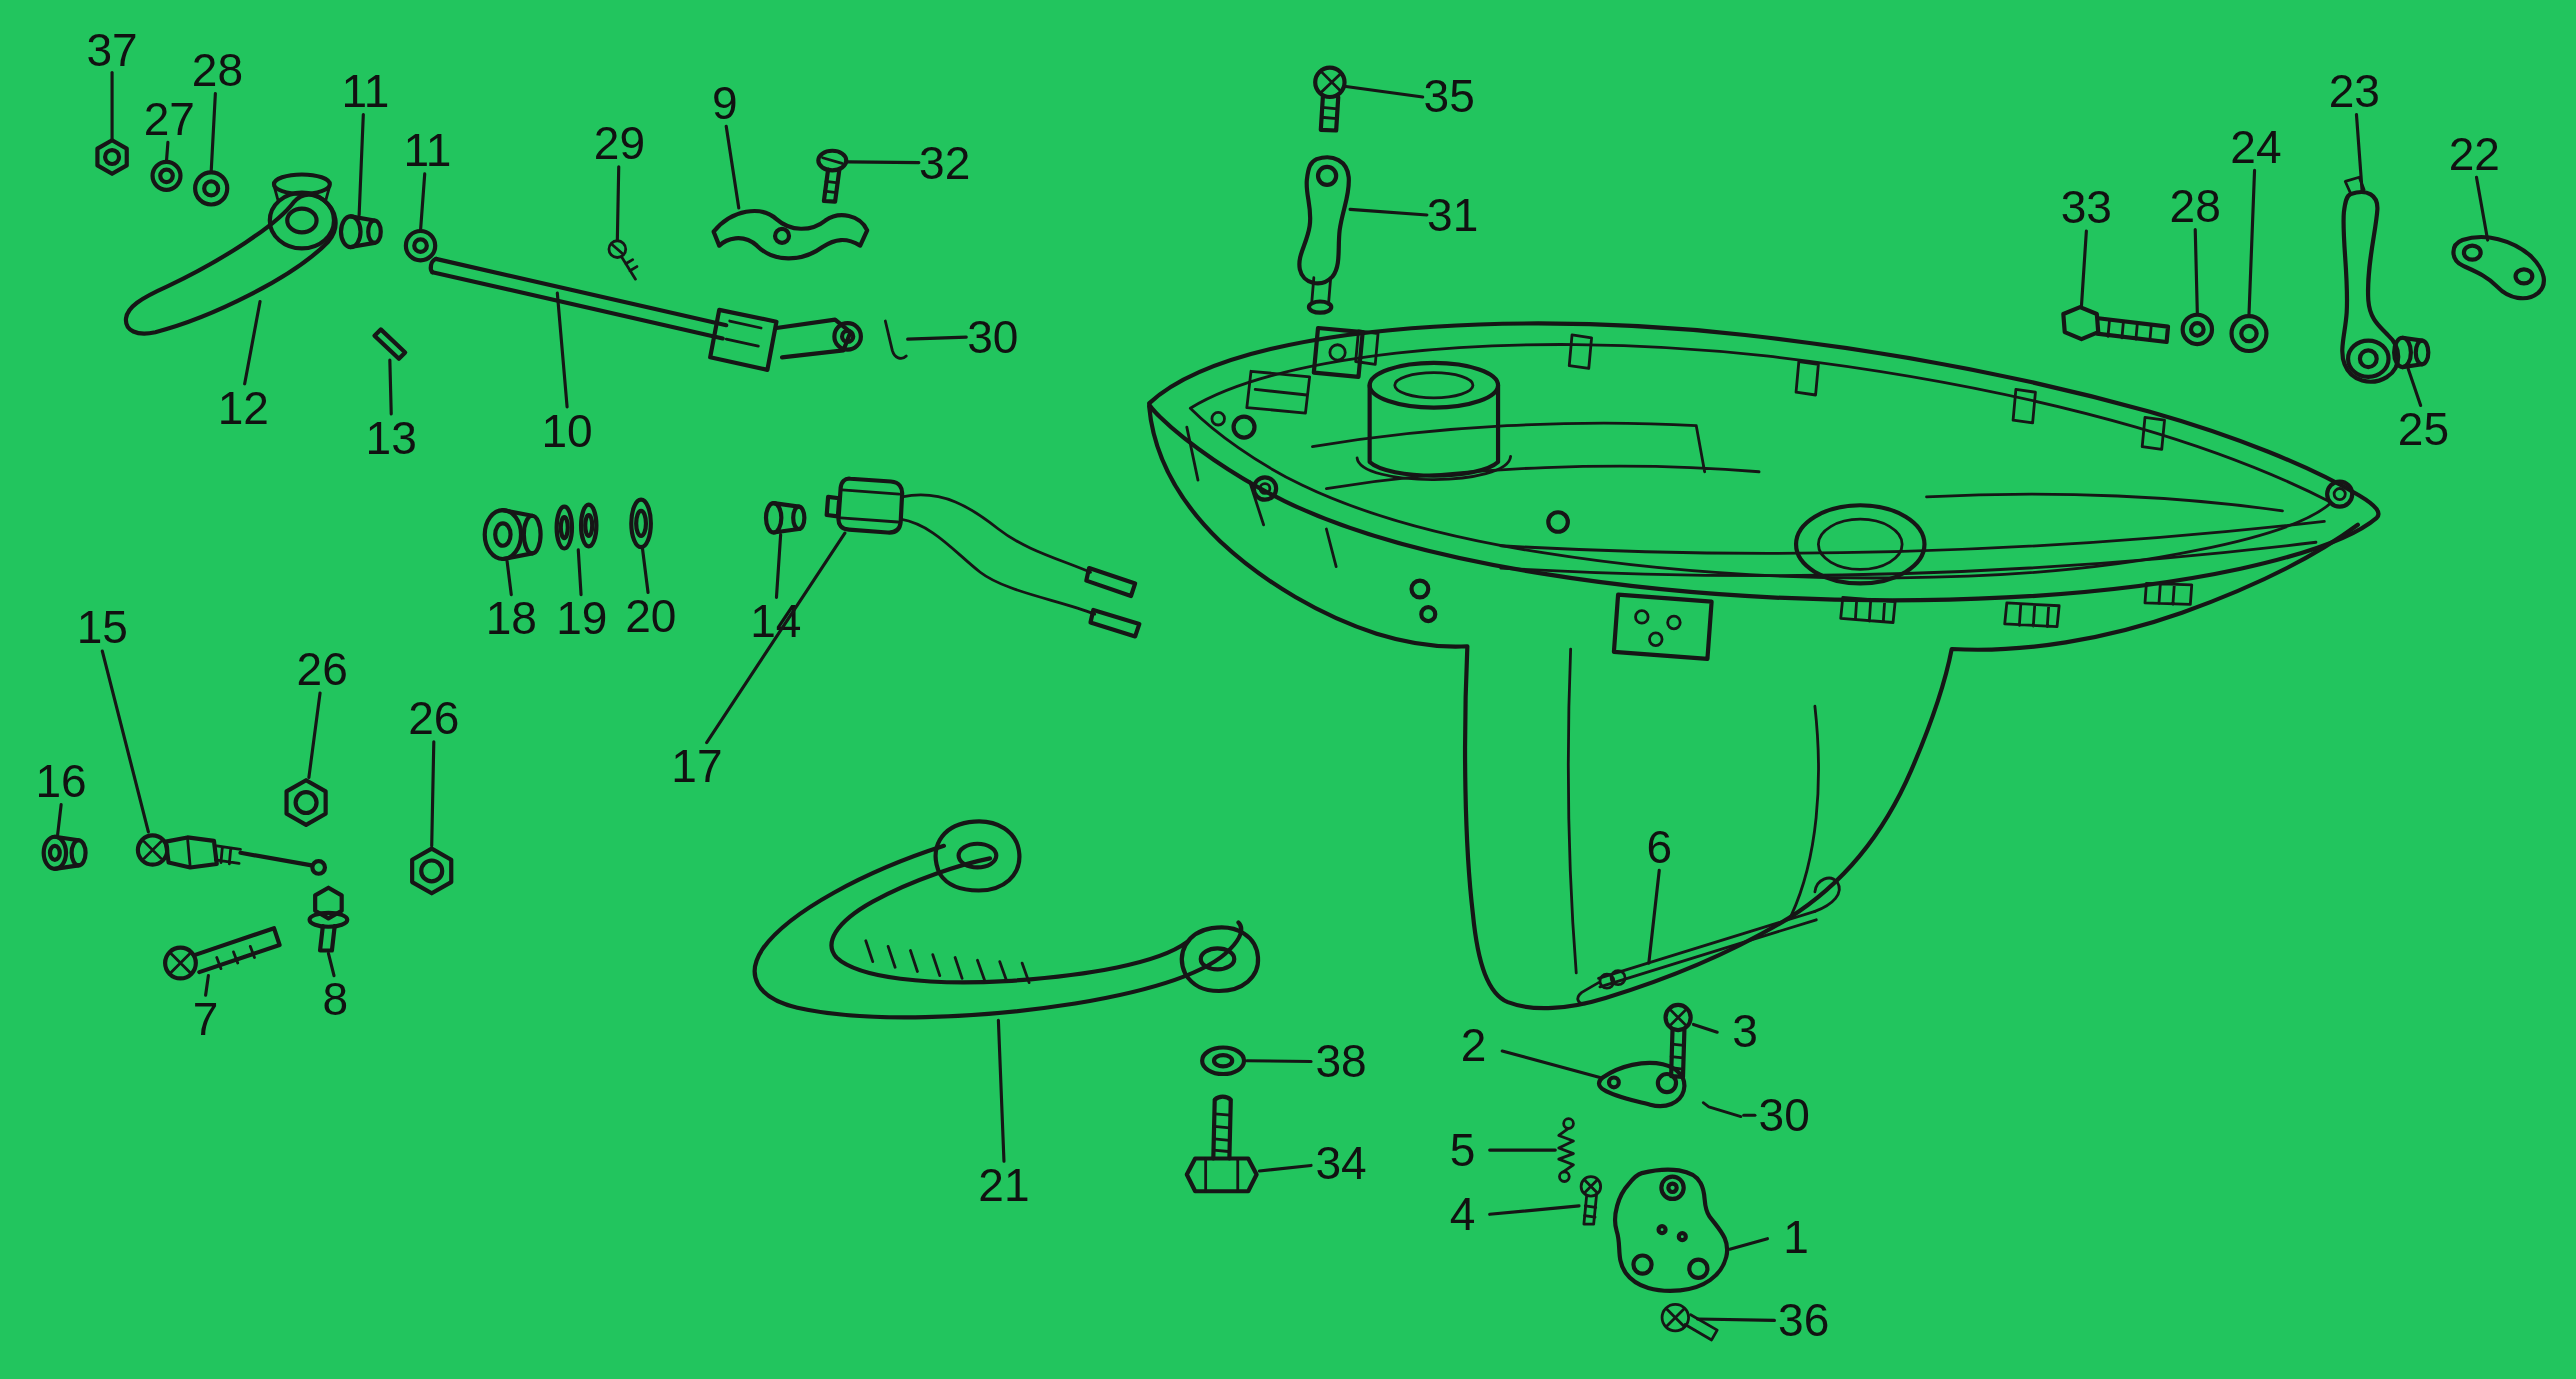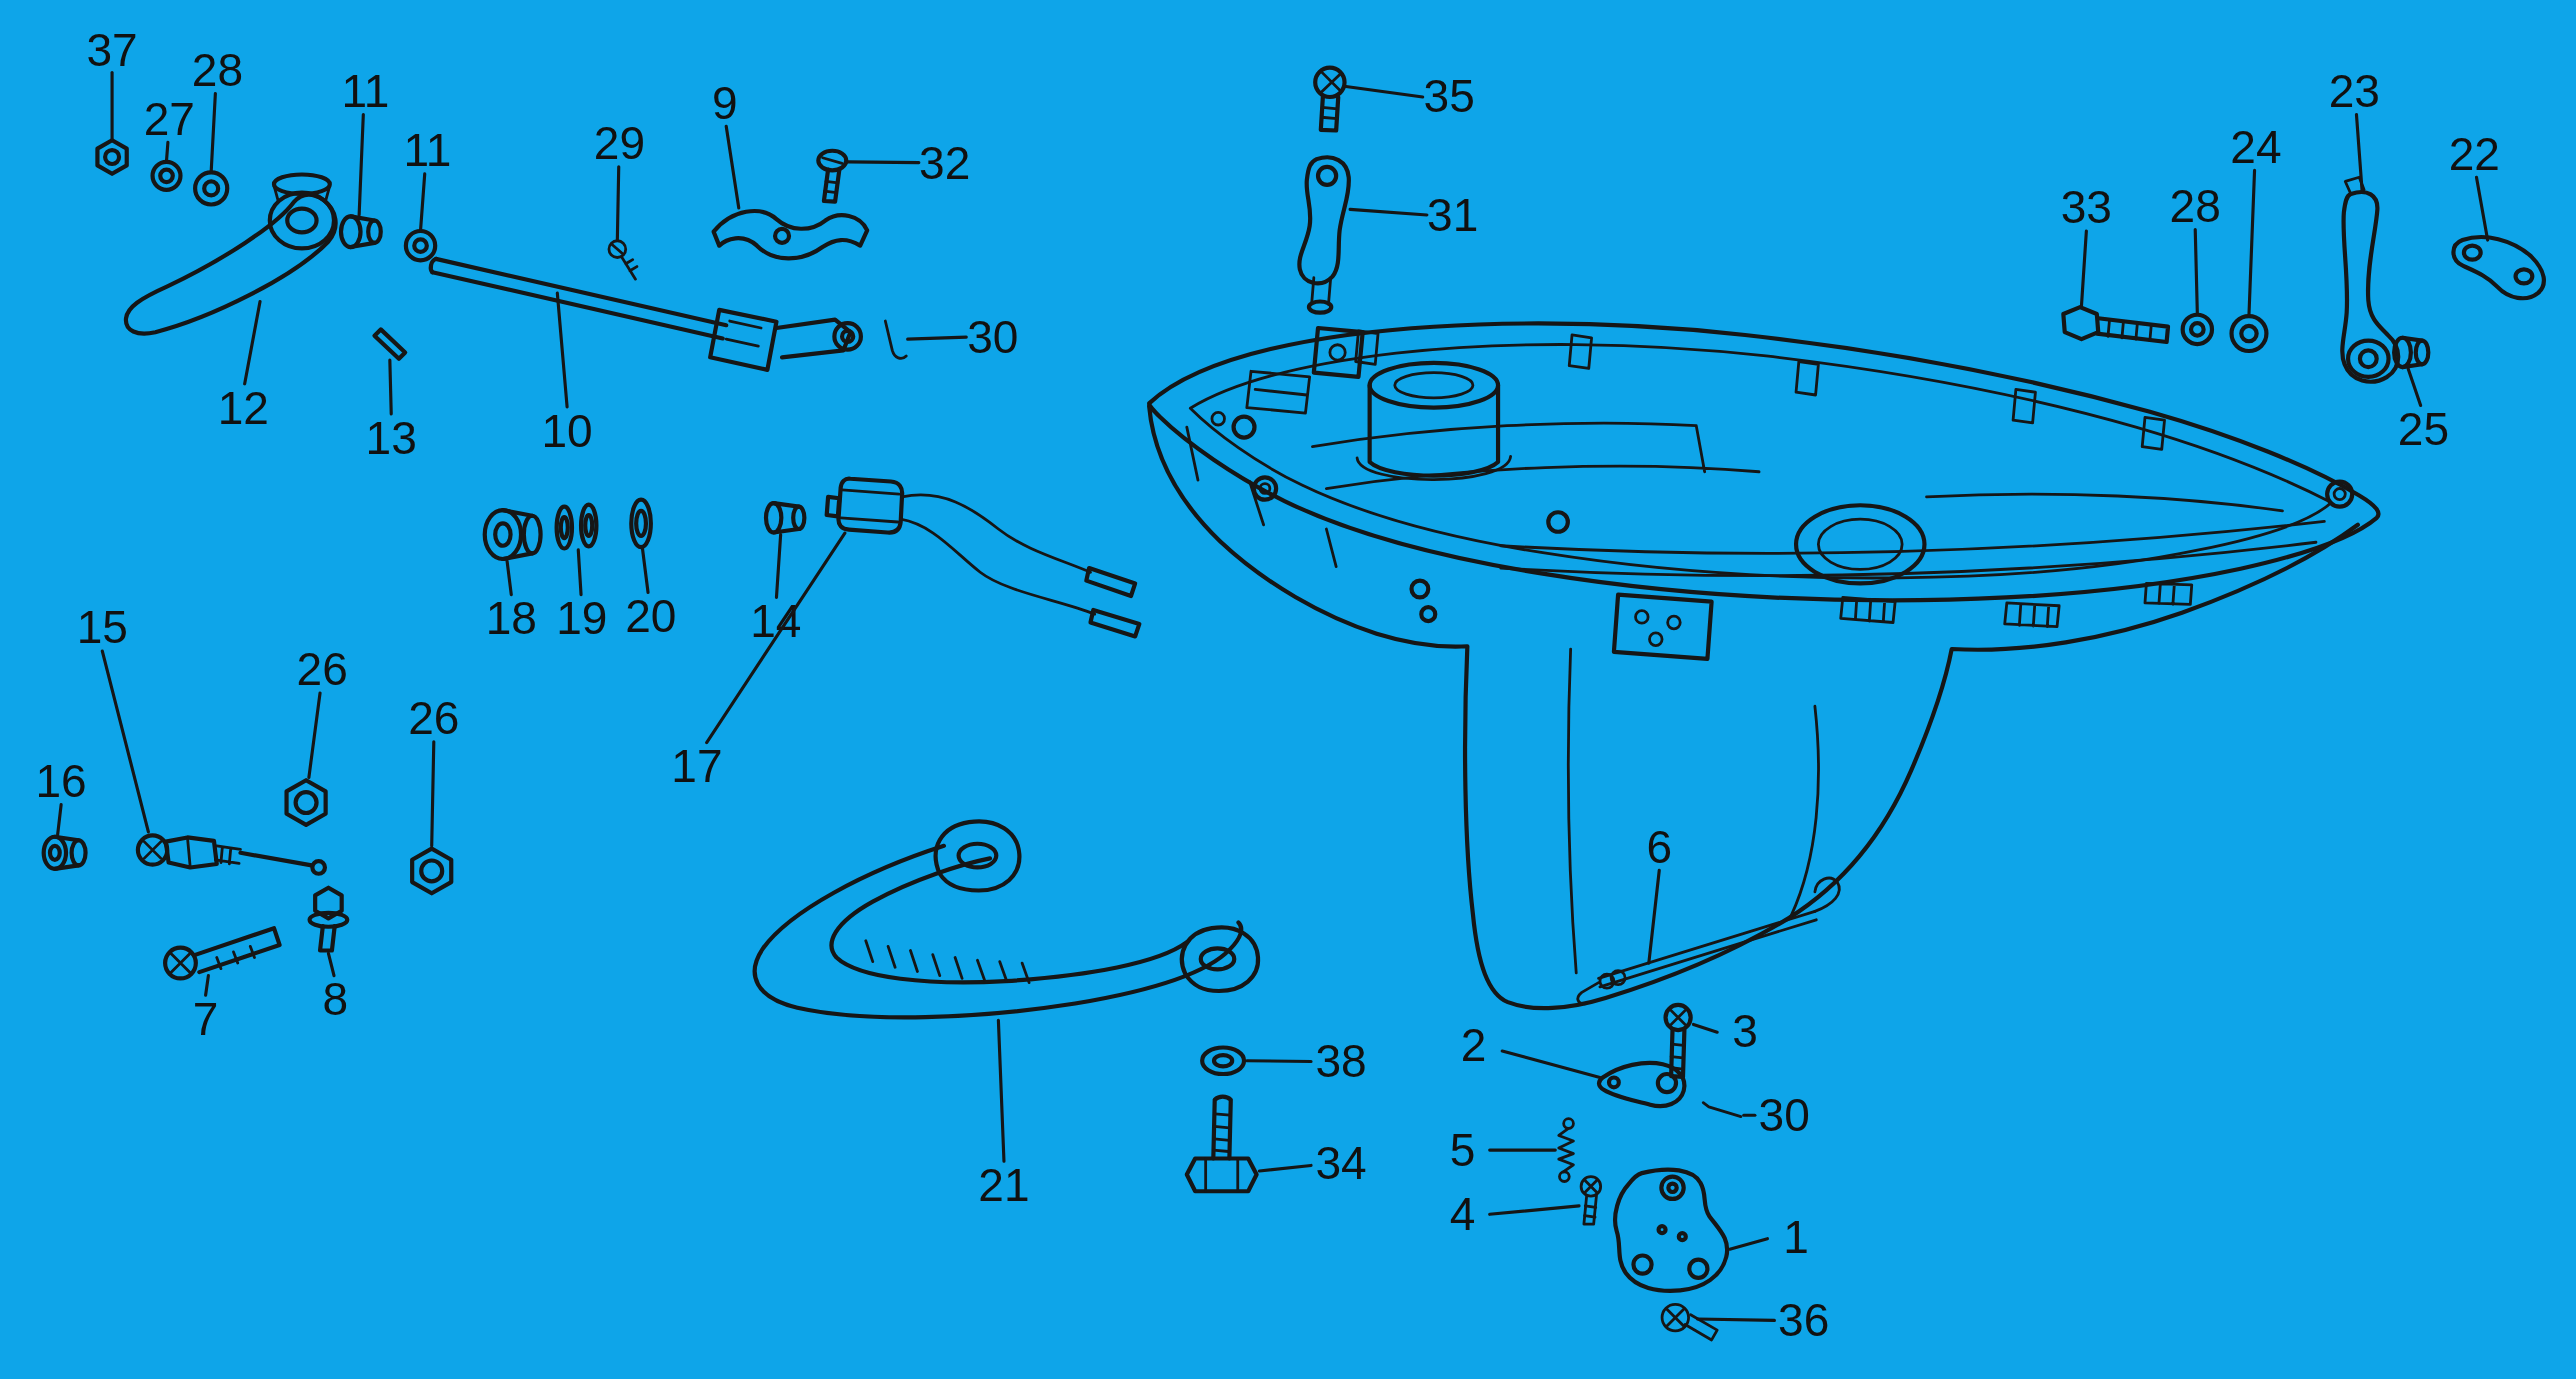--- a/index.html
+++ b/index.html
@@ -1,16 +1,16 @@
 <!DOCTYPE html>
 <html style="font-size:11.2px"><head>
 <meta charset="utf-8">
 <style>
   html,body{margin:0;padding:0;background:#ffffff}
-  .stage{position:relative;width:2576px;height:1379px;background:#0ea5e9;overflow:hidden}
+  .stage{position:relative;width:2576px;height:1379px;background:#22c55e;overflow:hidden}
   svg{display:block}
   .art{stroke:#161616;fill:none;stroke-width:6;stroke-linecap:round;stroke-linejoin:round}
   .art .thin{stroke-width:4}
   #callout-layer text{
     font-family:"Liberation Sans",sans-serif;
     font-size:66px;
     fill:#111111;
     text-anchor:middle;
     dominant-baseline:central;
     stroke:none;

